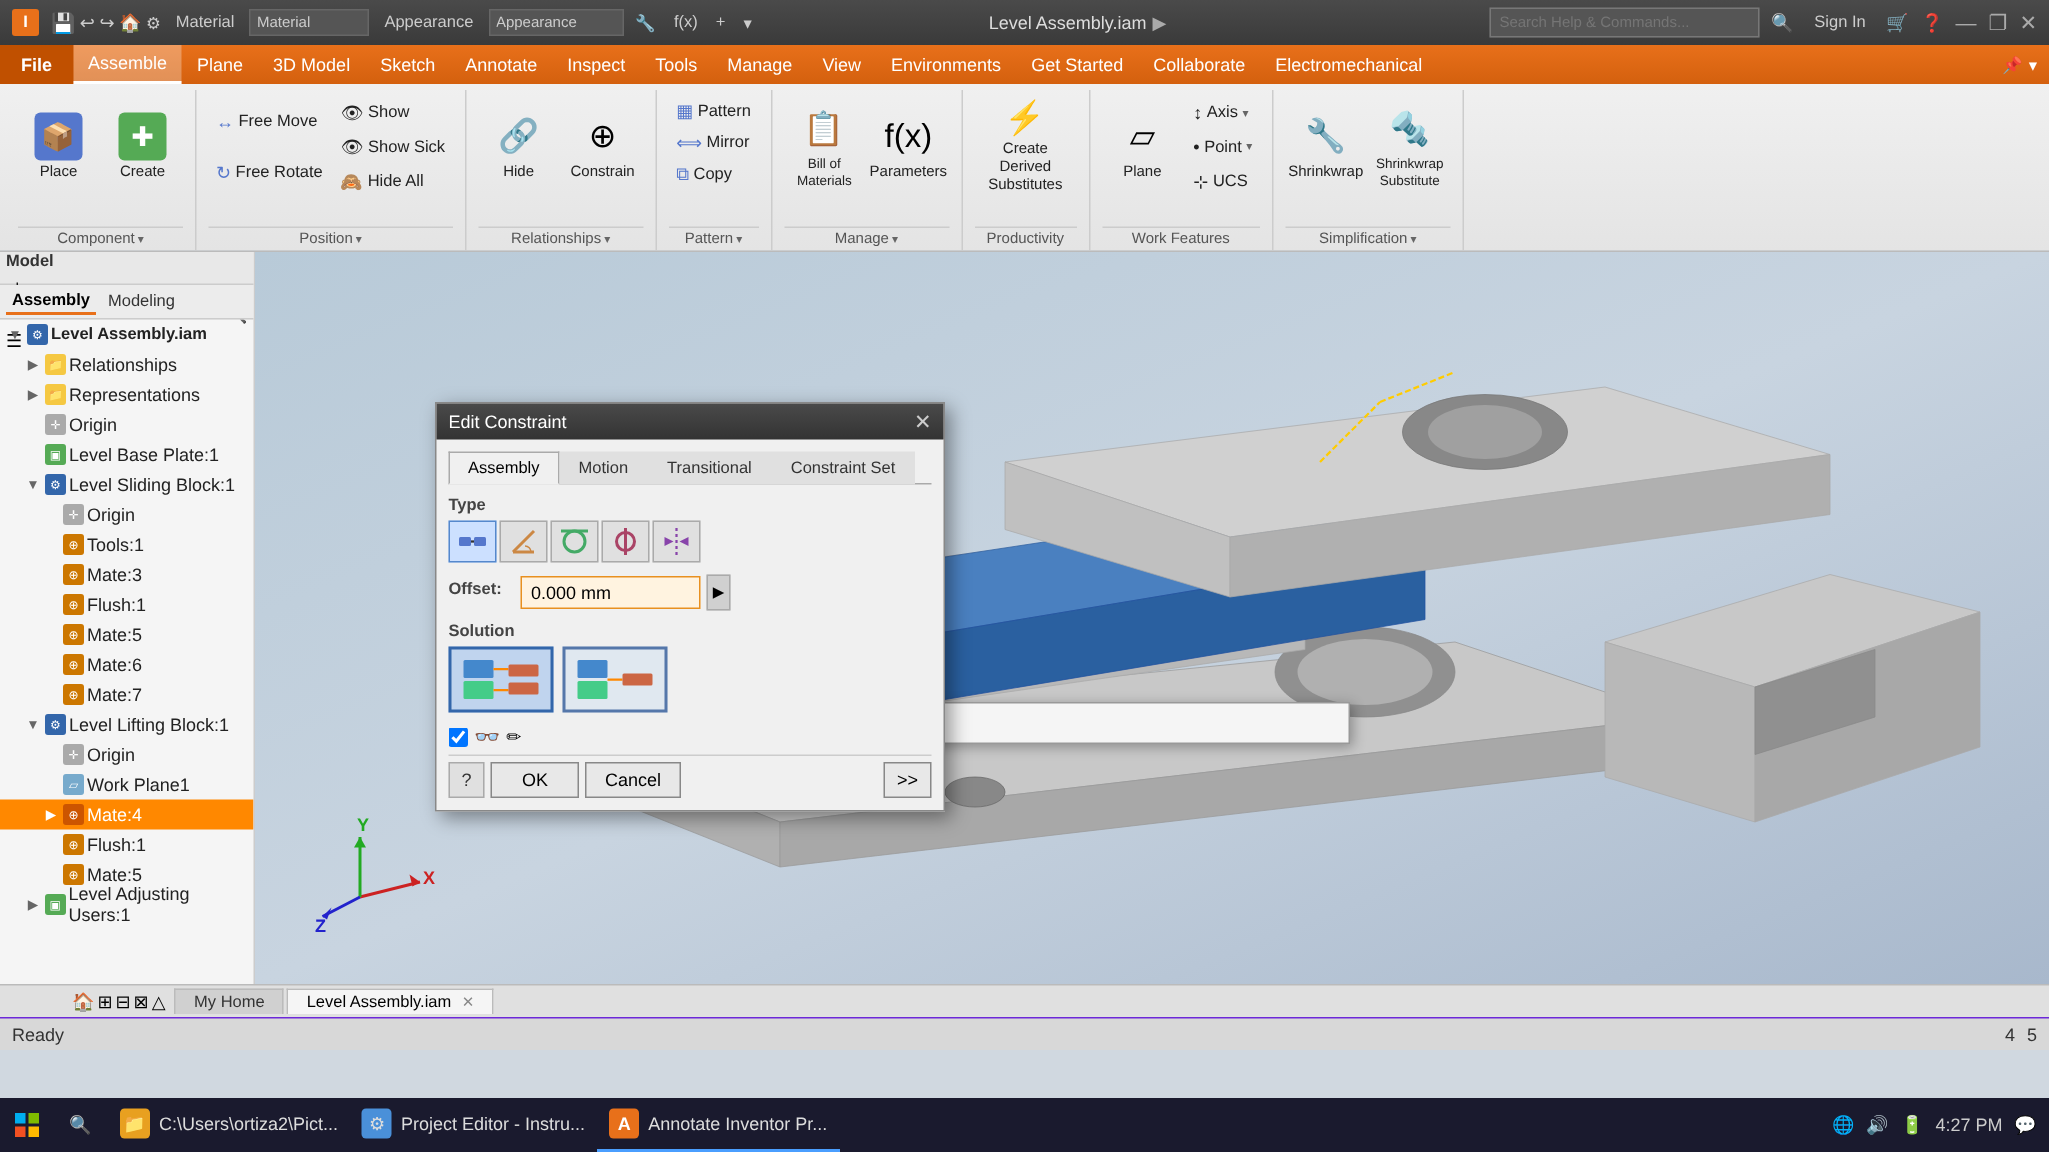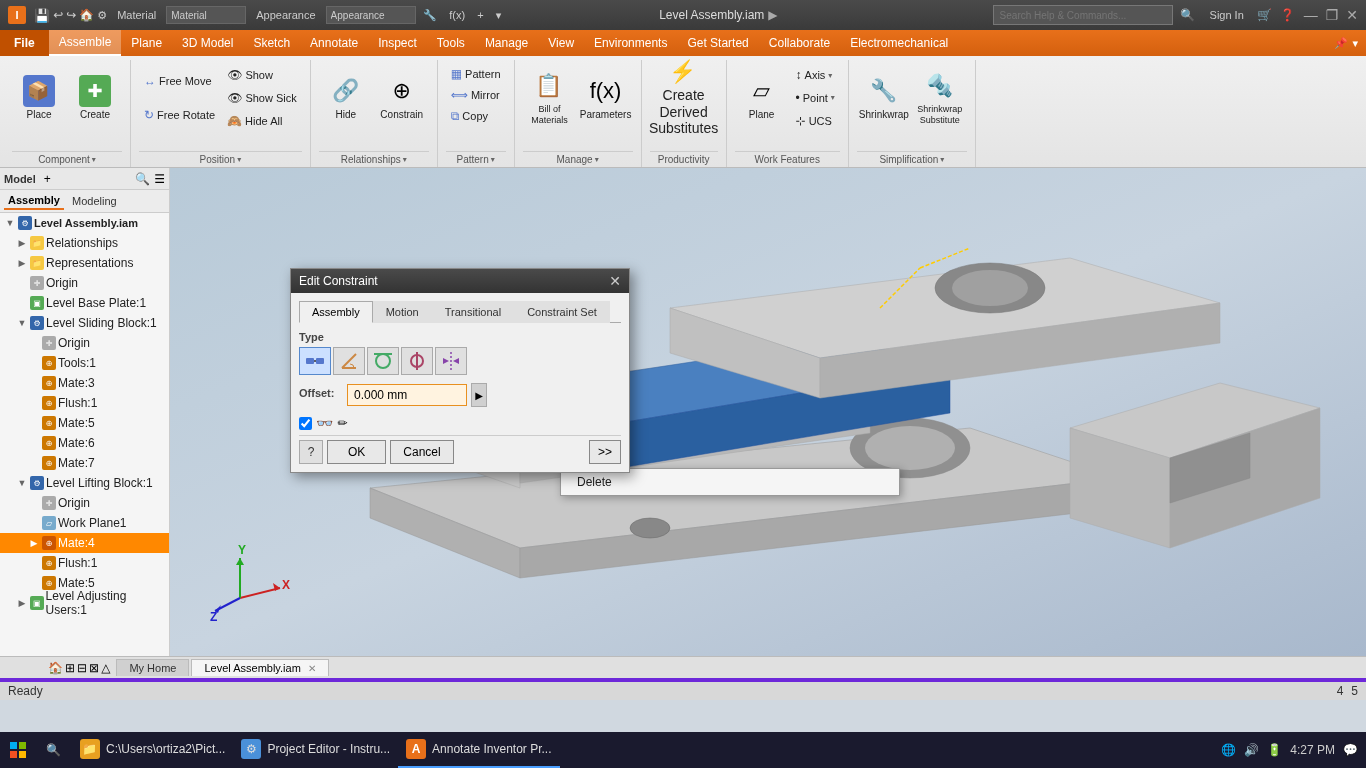--- a/index.html
+++ b/index.html
@@ -138,23 +138,24 @@
       background: #f5f5f5;
       border-right: 1px solid #ccc;
       display: flex;
       flex-direction: column;
     }
     .panel-toolbar {
       height: 22px;
       background: #e8e8e8;
       border-bottom: 1px solid #ccc;
       display: flex;
-      align-items: center;
+      align-items: flex-start;
       padding: 0 4px;
       gap: 4px;
+      flex-direction: column;
     }
     .panel-tabs {
       display: flex;
       align-items: center;
       padding: 2px 4px;
       gap: 4px;
       border-bottom: 1px solid #ccc;
       background: #ececec;
     }
     .panel-tab {
@@ -398,21 +399,21 @@
     .tab-btn.active {
       background: #f5f5f5;
       color: #000;
     }
     .tab-close { margin-left: 4px; font-size: 10px; color: #888; cursor: pointer; }
 
     
     #statusbar {
       height: 22px;
       background: #d8d8d8;
-      border-top: 4px solid #6d28d9;
+      border-top: 1px solid #6d28d9;
       display: flex;
       align-items: center;
       padding: 0 8px;
       font-size: 11px;
       color: #333;
       justify-content: space-between;
     }
 
     
     #taskbar {
@@ -616,21 +617,21 @@
           <div class="label">Parameters</div>
         </div>
       </div>
       <div class="ribbon-group-label">Manage <span class="dropdown-arrow">▾</span></div>
     </div>
 
     <div class="ribbon-group">
       <div class="ribbon-group-buttons">
         <div class="ribbon-btn-large" style="width:68px;">
           <div class="icon" style="font-size:22px;">⚡</div>
-          <div class="label" style="font-size:14px;">Create Derived<br>Substitutes</div>
+          <div class="label" style="font-size:10px;">Create Derived<br>Substitutes</div>
         </div>
       </div>
       <div class="ribbon-group-label">Productivity</div>
     </div>
 
     <div class="ribbon-group">
       <div class="ribbon-group-buttons">
         <div class="ribbon-btn-large">
           <div class="icon" style="font-size:22px;">▱</div>
           <div class="label">Plane</div>
@@ -951,20 +952,45 @@
           </div>
 
           <div style="margin-bottom:8px;">
             <div style="display:flex;align-items:center;gap:4px;">
               <span class="dialog-section-label" style="min-width:44px;">Offset:</span>
               <input type="text" class="offset-input" value="0.000 mm" style="width: 120px;">
               <div class="offset-arrow">▶</div>
             </div>
           </div>
 
+          <div style="margin-bottom:8px;">
+            <div class="dialog-section-label">Solution</div>
+            <div style="display:flex;gap:6px;margin-top:4px;">
+
+              <div class="solution-btn active">
+                <svg width="60" height="36" viewBox="0 0 60 36">
+                  <rect x="5" y="5" width="20" height="12" fill="#4488cc" rx="1"></rect>
+                  <rect x="5" y="19" width="20" height="12" fill="#44cc88" rx="1"></rect>
+                  <line x1="25" y1="11" x2="35" y2="11" stroke="#ff8800" stroke-width="1.5"></line>
+                  <line x1="25" y1="25" x2="35" y2="25" stroke="#ff8800" stroke-width="1.5"></line>
+                  <rect x="35" y="8" width="20" height="8" fill="#cc6644" rx="1"></rect>
+                  <rect x="35" y="20" width="20" height="8" fill="#cc6644" rx="1"></rect>
+                </svg>
+              </div>
+
+              <div class="solution-btn">
+                <svg width="60" height="36" viewBox="0 0 60 36">
+                  <rect x="5" y="5" width="20" height="12" fill="#4488cc" rx="1"></rect>
+                  <rect x="5" y="19" width="20" height="12" fill="#44cc88" rx="1"></rect>
+                  <line x1="25" y1="18" x2="35" y2="18" stroke="#ff8800" stroke-width="1.5"></line>
+                  <rect x="35" y="14" width="20" height="8" fill="#cc6644" rx="1"></rect>
+                </svg>
+              </div>
+            </div>
+          </div>
 
           <div class="check-row">
             <input type="checkbox" checked="" style="">
             <span style="font-size:14px;">👓</span>
             <span style="font-size:12px;">✏</span>
           </div>
 
           <div class="dialog-footer">
             <div class="dialog-btn-help">?</div>
             <button class="dialog-btn-ok">OK</button>

